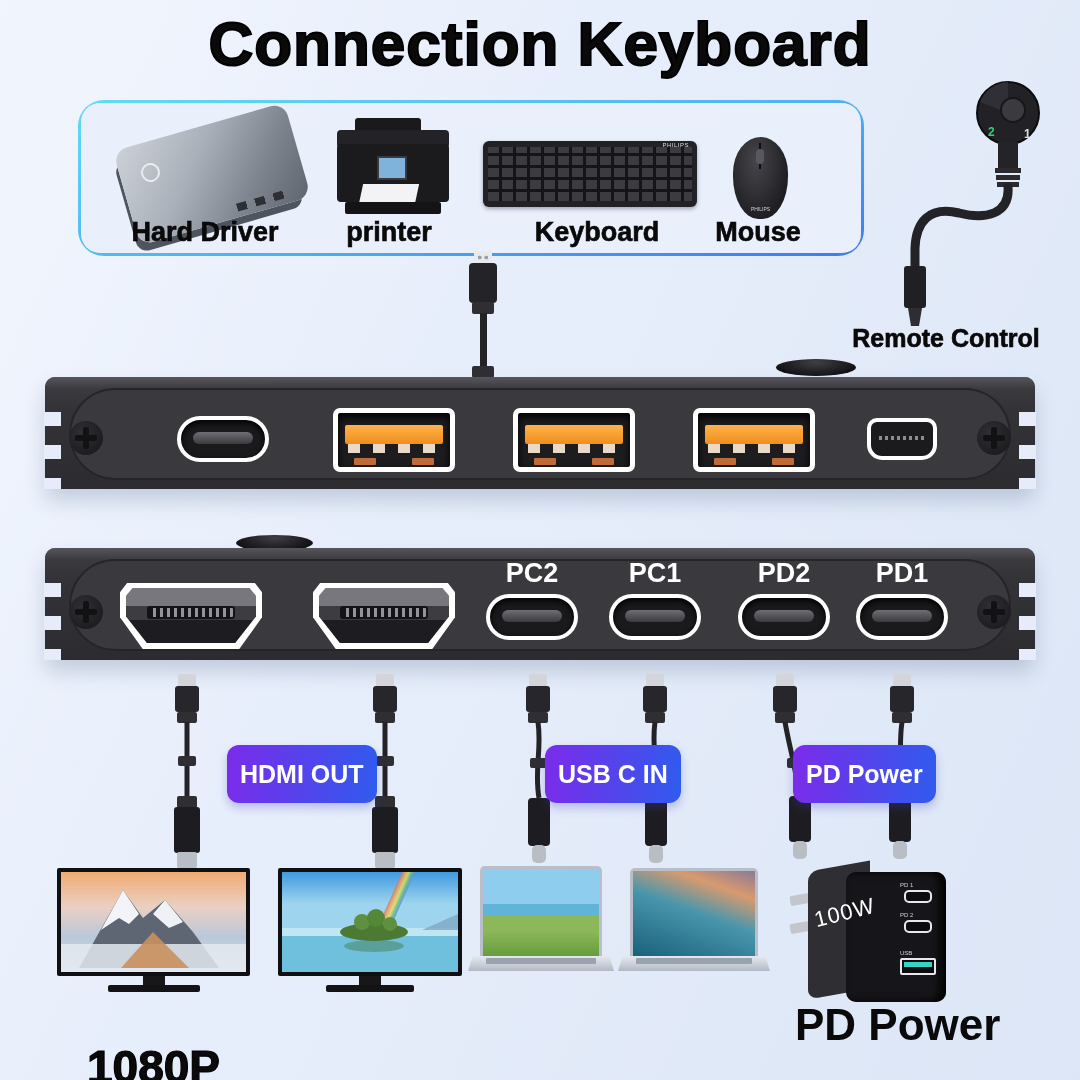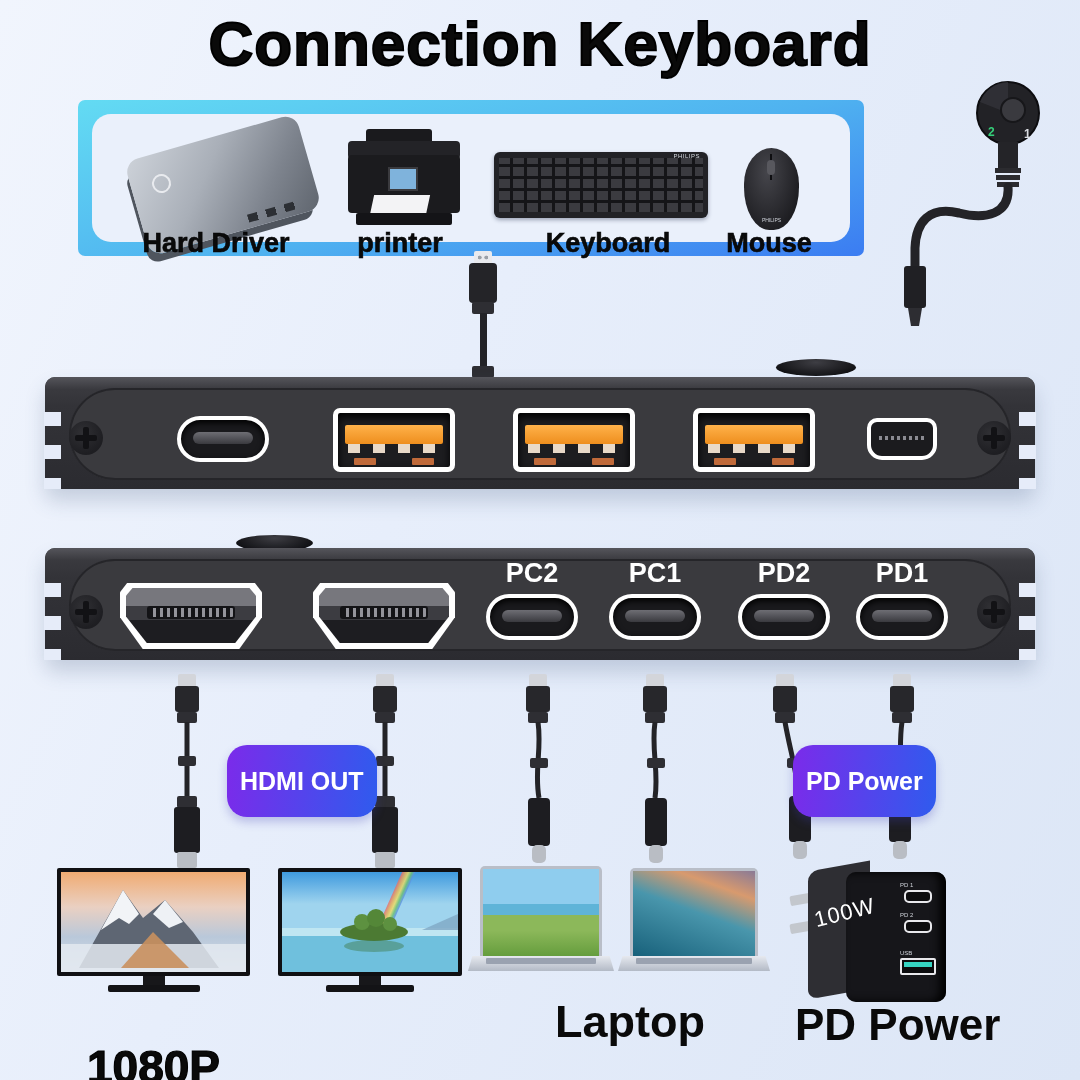--- a/index.html
+++ b/index.html
@@ -6,21 +6,21 @@
   #stage{position:relative;width:1080px;height:1080px;overflow:hidden;
     background:linear-gradient(115deg,#f1f5fd 0%,#e7eefb 40%,#dce6f6 100%);
     font-family:"Liberation Sans","DejaVu Sans",sans-serif;color:#0a0a0a;}
   .abs{position:absolute;}
 
   
   #title{left:0;top:8px;width:100%;text-align:center;font-size:62px;font-weight:bold;
     letter-spacing:1px;-webkit-text-stroke:2px #000;}
 
   
-  #pbox{left:78px;top:100px;width:786px;height:156px;border-radius:7px;padding:14px;
+  #pbox{left:78px;top:100px;width:786px;height:156px;border-radius:26px;padding:3px;
     background:linear-gradient(165deg,#63dbf3 0%,#4fb2f0 55%,#3b7cf2 100%);box-sizing:border-box;}
   #pbox-in{position:relative;width:100%;height:100%;border-radius:19px;background:#eaf0fb;}
   .plabel-box{position:absolute;top:114px;transform:translateX(-50%);font-size:27px;font-weight:bold;
     -webkit-text-stroke:0.6px #000;white-space:nowrap;}
 
   
   #hdd{left:30px;top:2px;width:205px;height:135px;}
   #hdd-slab{left:12px;top:20px;width:178px;height:98px;border-radius:14px;transform:rotate(-16deg);
     background:linear-gradient(130deg,#cdd2d9 0%,#a9afb8 40%,#7e848e 72%,#5f656e 100%);
     box-shadow:-6px 10px 0 -3px #4f555e;}
@@ -102,21 +102,21 @@
     clip-path:polygon(5% 0,95% 0,100% 14%,100% 52%,84% 100%,16% 100%,0 52%,0 14%);}
   .hdmi .in{position:absolute;left:6px;right:6px;top:5px;bottom:6px;
     clip-path:polygon(5% 0,95% 0,100% 14%,100% 52%,84% 100%,16% 100%,0 52%,0 14%);
     background:linear-gradient(180deg,#77777d 0 32%,#3c3c41 32% 58%,#1d1d21 58% 100%);}
   .hdmi .pins{position:absolute;left:16%;right:16%;top:33%;height:17%;border:2px solid #131316;border-radius:3px;
     background:repeating-linear-gradient(90deg,#141417 0 4px,#93939a 4px 7px);}
   .portlbl{position:absolute;top:10px;width:92px;text-align:center;color:#fff;
     font-size:27px;font-weight:bold;}
 
   
-  .tag{position:absolute;top:745px;height:42px;border-radius:20px;padding:15px 13px;
+  .tag{position:absolute;top:745px;height:42px;border-radius:12px;padding:8px 13px;
     background:linear-gradient(95deg,#7b2bea,#2f5bee);color:#fff;font-size:25px;font-weight:bold;
     display:flex;align-items:center;justify-content:center;box-shadow:0 5px 10px rgba(60,60,180,.28);}
 
   
   .m-screen{position:absolute;left:0;top:0;right:0;background:#101013;padding:4px;border-radius:2px;}
   .m-neck{position:absolute;width:22px;height:9px;background:#17171a;left:50%;transform:translateX(-50%);}
   .m-base{position:absolute;height:7px;background:#131316;border-radius:2px;left:50%;transform:translateX(-50%);}
   .outlbl{position:absolute;text-align:center;font-size:46px;font-weight:bold;white-space:nowrap;}
   .heavy{-webkit-text-stroke:1.2px #000;}
 
@@ -182,20 +182,21 @@
     <text x="128" y="76" font-size="12" font-weight="bold" fill="#35d07a">2</text>
     <text x="164" y="78" font-size="12" font-weight="bold" fill="#dadce2">1</text>
     <rect x="138" y="82" width="20" height="26" fill="#242428"></rect>
     <rect x="135" y="108" width="26" height="5" fill="#2b2b2f"></rect>
     <rect x="136" y="115" width="24" height="5" fill="#2b2b2f"></rect>
     <rect x="137" y="122" width="22" height="5" fill="#2b2b2f"></rect>
     <path d="M148 127 C150 154 126 160 99 153 C69 146 56 162 55 188 L55 208" fill="none" stroke="#232327" stroke-width="9" stroke-linecap="round"></path>
     <rect x="44" y="206" width="22" height="42" rx="3" fill="#202024"></rect>
     <path d="M48 248 L62 248 L59 266 L51 266 Z" fill="#2d2d32"></path>
   </svg>
+  <div class="abs" id="remote-label">Remote Control</div>
 
   <div class="abs tipw" style="left:474px;top:251px"></div>
   <div class="abs plugb" style="left:469px;top:263px;width:28px;height:40px"></div>
   <div class="abs rib" style="left:472px;top:302px;width:22px;height:12px"></div>
   <div class="abs wire" style="left:480px;top:313px;width:7px;height:56px"></div>
   <div class="abs rib" style="left:472px;top:366px;width:22px;height:12px"></div>
   <div class="abs plugb" style="left:469px;top:377px;width:28px;height:30px"></div>
   <div class="abs tipw" style="left:474px;top:405px"></div>
 
   <div class="knob" style="left:776px;top:359px;width:80px;height:17px"></div>
@@ -404,19 +405,19 @@
         <rect x="890" y="26" width="24" height="26" rx="3" fill="#27272b"></rect>
       <rect x="892" y="52" width="20" height="11" rx="2" fill="#2e2e33"></rect>
         <path d="M902 62 C898 90 903 108 900 136" fill="none" stroke="#232327" stroke-width="5"></path>
       <rect x="893" y="98" width="18" height="10" rx="2" fill="#2e2e33"></rect>
       <rect x="889" y="136" width="22" height="46" rx="4" fill="#1d1d21"></rect>
         <rect x="893" y="181" width="14" height="18" rx="5" fill="#b9bdc4"></rect>
     </g>
   </svg>
 
   <div class="tag" style="left:227px">HDMI OUT</div>
+  <div class="tag" style="left:545px">USB C IN</div>
   <div class="tag" style="left:793px">PD Power</div>
 
   <div class="outlbl heavy" style="left:57px;top:1040px;width:193px">1080P</div>
-  <div class="outlbl" style="left:540px;top:996px;width:180px;font-size:45px">Laptop</div>
   <div class="outlbl" style="left:795px;top:1000px;width:185px;font-size:44px">PD Power</div>
 
 </div>
 
 </body></html>

